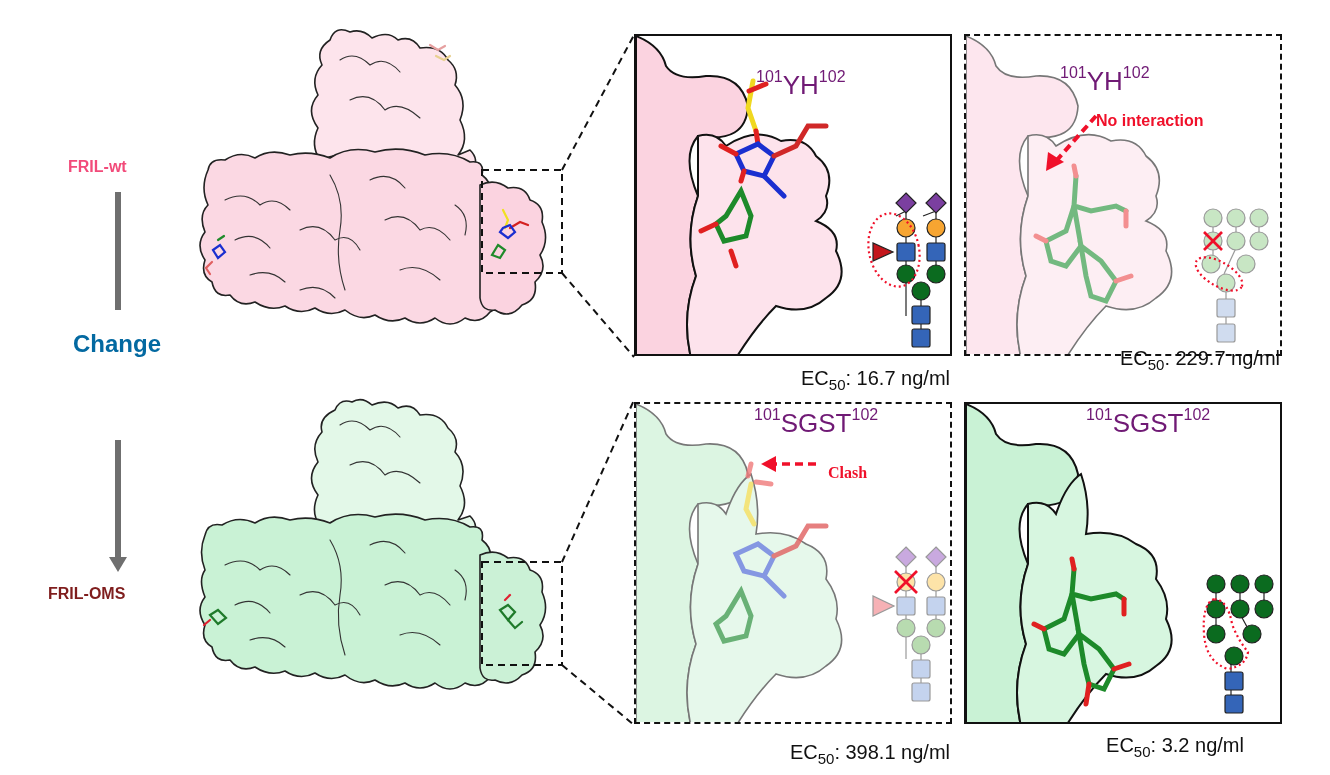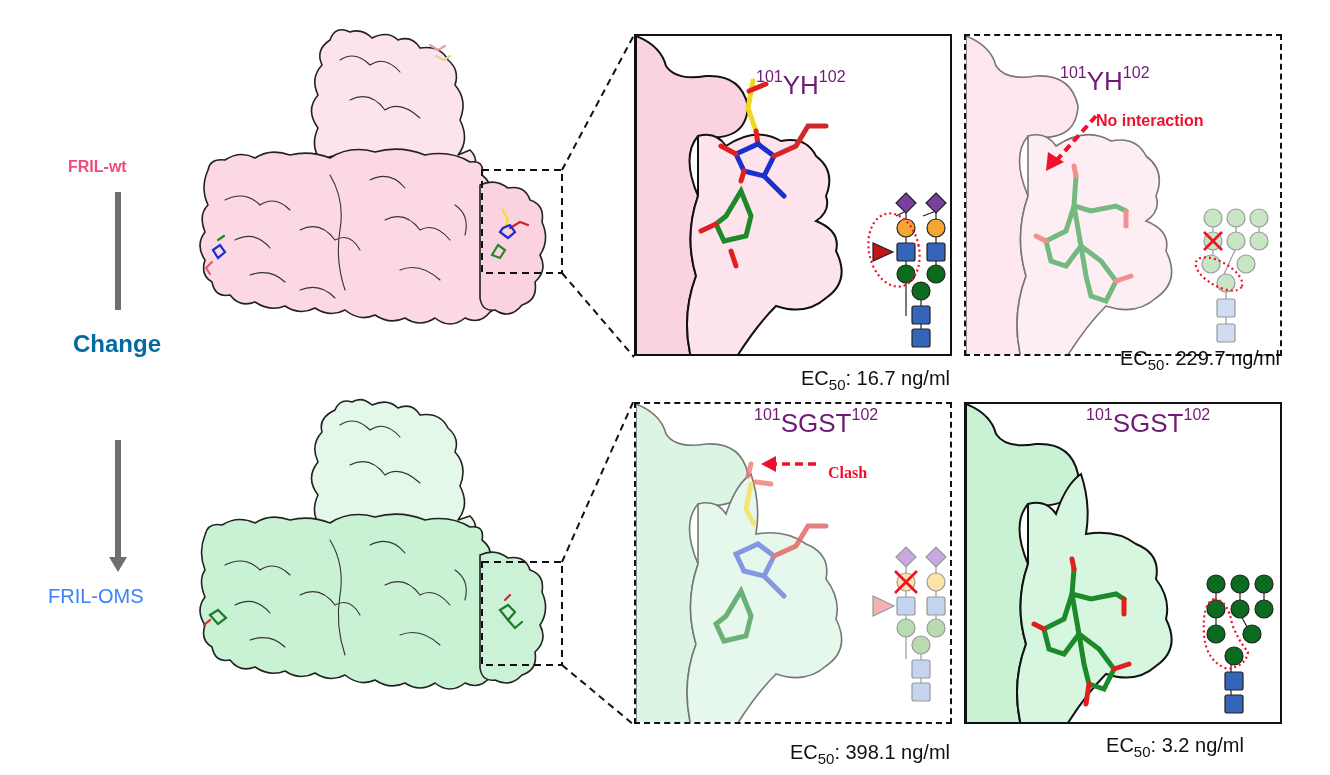--- a/index.html
+++ b/index.html
@@ -1,19 +1,19 @@
 <!DOCTYPE html>
 <html><head>
 <meta charset="utf-8">
 <style>
   html, body { margin:0; padding:0; background:#ffffff; }
   body { width:1330px; height:775px; position:relative; overflow:hidden; font-family:"Liberation Sans", sans-serif; }
   .abs { position:absolute; }
   .label-wt { left:68px; top:158px; font-size:16px; font-weight:bold; color:#f24b7a; }
-  .label-oms { left:48px; top:585px; font-size:20px; font-weight:normal; color:#3b82f6; }
+  .label-oms { left:48px; top:585px; font-size:16px; font-weight:bold; color:#7f1d1d; }
   .label-change { left:22px; top:330px; width:190px; text-align:center; font-size:24px; font-weight:bold; color:#0369a1; line-height:1.17; }
   .vline { background:#6f6f6f; width:6px; }
   .panel { position:absolute; width:318px; height:322px; box-sizing:border-box; overflow:hidden; background:#fff; }
   .panel.solid { border:2.5px solid #111; }
   .panel.dashed { border:2.5px dashed #111; }
   .res-label { position:absolute; font-size:26px; color:#701a75; white-space:nowrap; }
   .res-label sup { font-size:16px; vertical-align:super; position:relative; top:-2px; }
   .ec50 { position:absolute; font-size:20px; color:#111; white-space:nowrap; text-align:right; }
   .ec50 sub { font-size:15px; }
   .red-note { position:absolute; font-size:16px; font-weight:bold; color:#f0102a; white-space:nowrap; }

